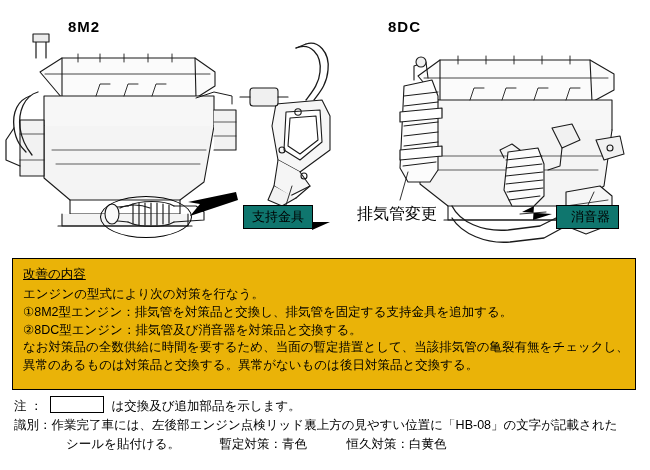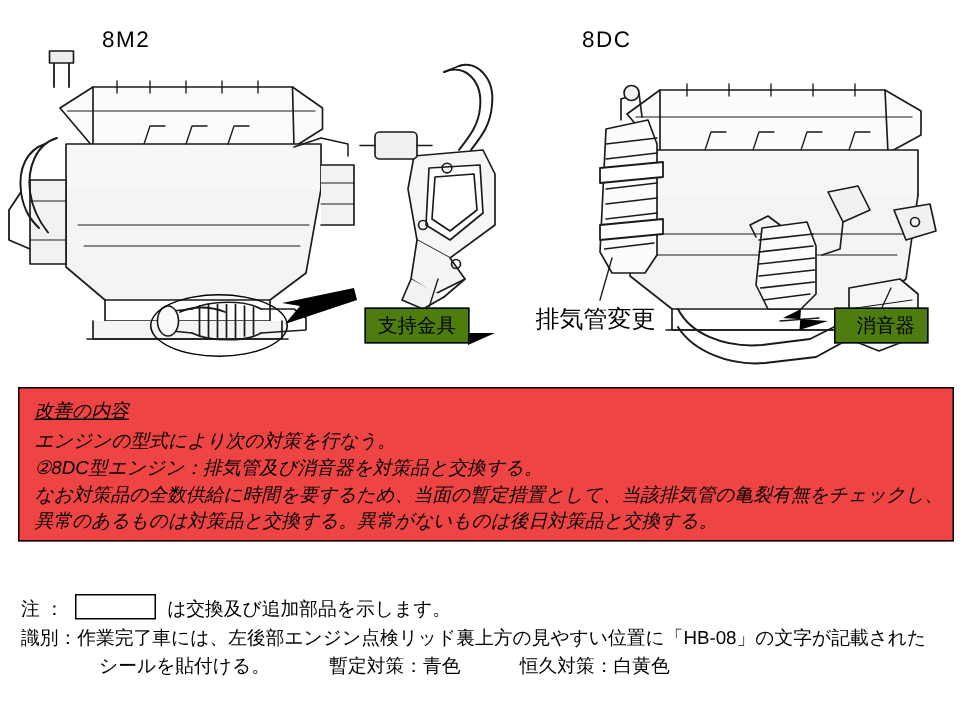--- a/index.html
+++ b/index.html
@@ -18,30 +18,30 @@
   .stage {
     position: absolute;
     left: 0; top: 0;
     width: 650px; height: 470px;
   }
   .abs { position: absolute; }
 
   
   .eng-title {
     font-size: 15px;
-    font-weight: normal;
+    font-weight: bold;
     letter-spacing: 1px;
   }
   #title-8m2 { left: 68px; top: 18px; }
   #title-8dc { left: 388px; top: 18px; }
 
   
   .callout {
     border: 1px solid #000;
-    background: #4d7c0f;
+    background: #0f766e;
     font-size: 13px;
     padding: 4px 8px;
     text-align: left;
     line-height: 1.1;
     white-space: nowrap;
   }
   #callout-bracket { left: 243px; top: 205px; }
   #callout-muffler { left: 556px; top: 205px; padding-left: 14px; }
 
   .plainlabel {
@@ -49,25 +49,24 @@
     line-height: 1.35;
     white-space: nowrap;
   }
   #label-pipe-change { left: 357px; top: 203px; }
 
   
   #panel-main {
     left: 12px;
     top: 258px;
     width: 624px;
-    height: 103px;
+    height: 132px;
     border: 1px solid #000;
     box-sizing: border-box;
-    background: #ef4444;
-    font-style: italic;
+    background: #eab308;
   }
   #panel-main .inner {
     padding: 7px 10px 0 10px;
   }
   .kaizen-head {
     font-size: 12.5px;
     text-decoration: underline;
     margin-bottom: 3px;
   }
   .bodyline {
@@ -259,20 +258,21 @@
   <div class="abs callout" id="callout-muffler">消音器</div>
 
   <div class="abs plainlabel" id="label-pipe-change">
     <div>排気管変更</div>
   </div>
 
   <div class="abs" id="panel-main">
     <div class="inner">
       <div class="kaizen-head">改善の内容</div>
       <div class="bodyline">エンジンの型式により次の対策を行なう。</div>
+      <div class="bodyline">①8M2型エンジン：排気管を対策品と交換し、排気管を固定する支持金具を追加する。</div>
       <div class="bodyline">②8DC型エンジン：排気管及び消音器を対策品と交換する。</div>
       <div class="bodyline">なお対策品の全数供給に時間を要するため、当面の暫定措置として、当該排気管の亀裂有無をチェックし、</div>
       <div class="bodyline">異常のあるものは対策品と交換する。異常がないものは後日対策品と交換する。</div>
     </div>
   </div>
 
   <div class="abs" id="footer">
     <div class="footline">
       <span>注 ：</span>
       <span class="swatch-box"></span>

